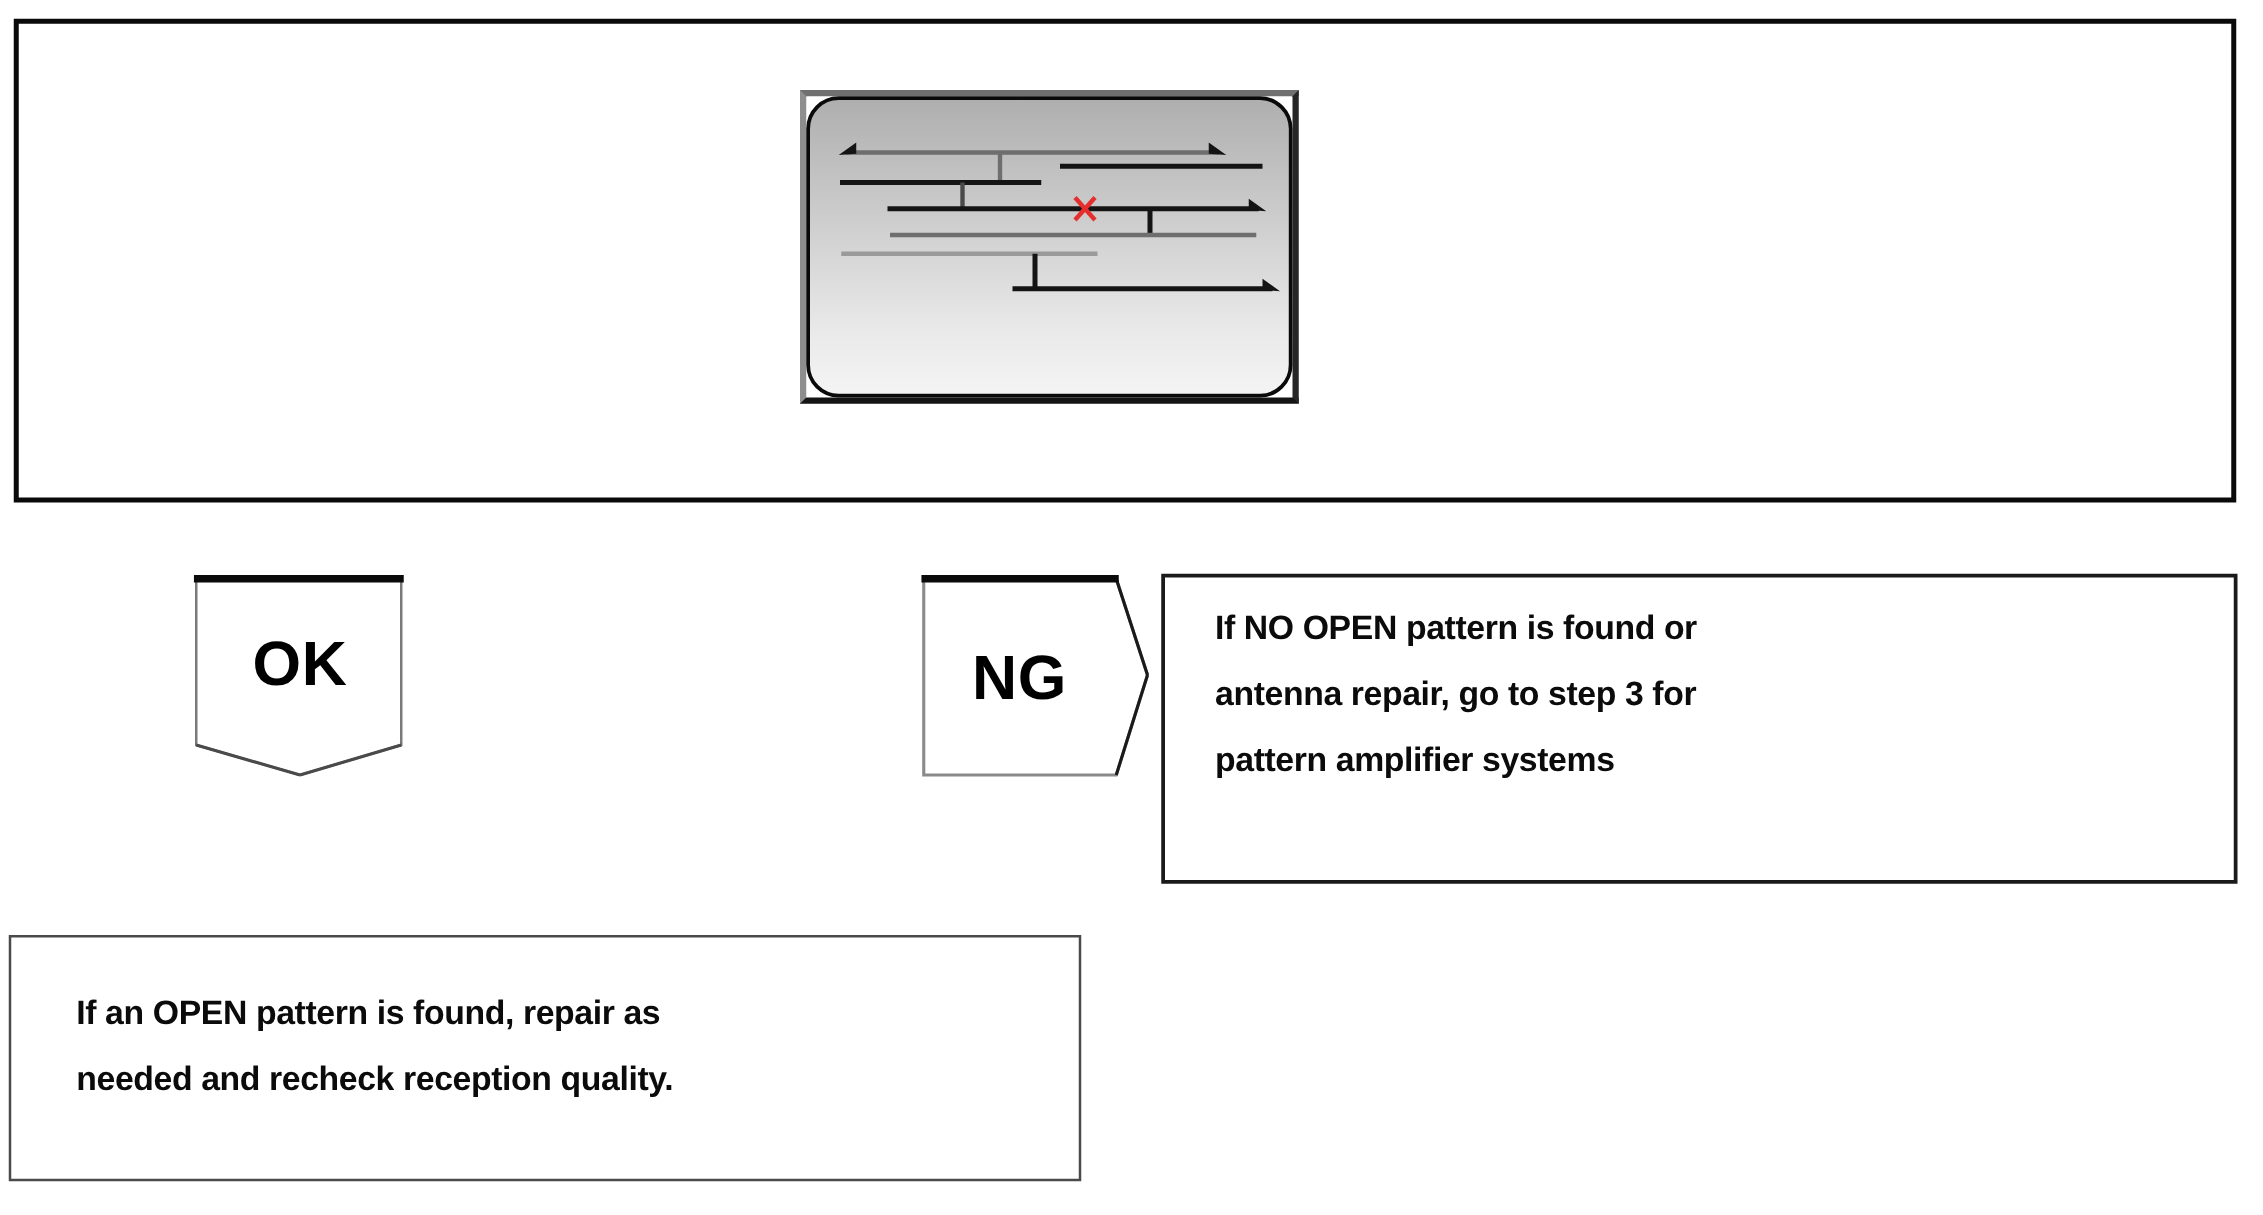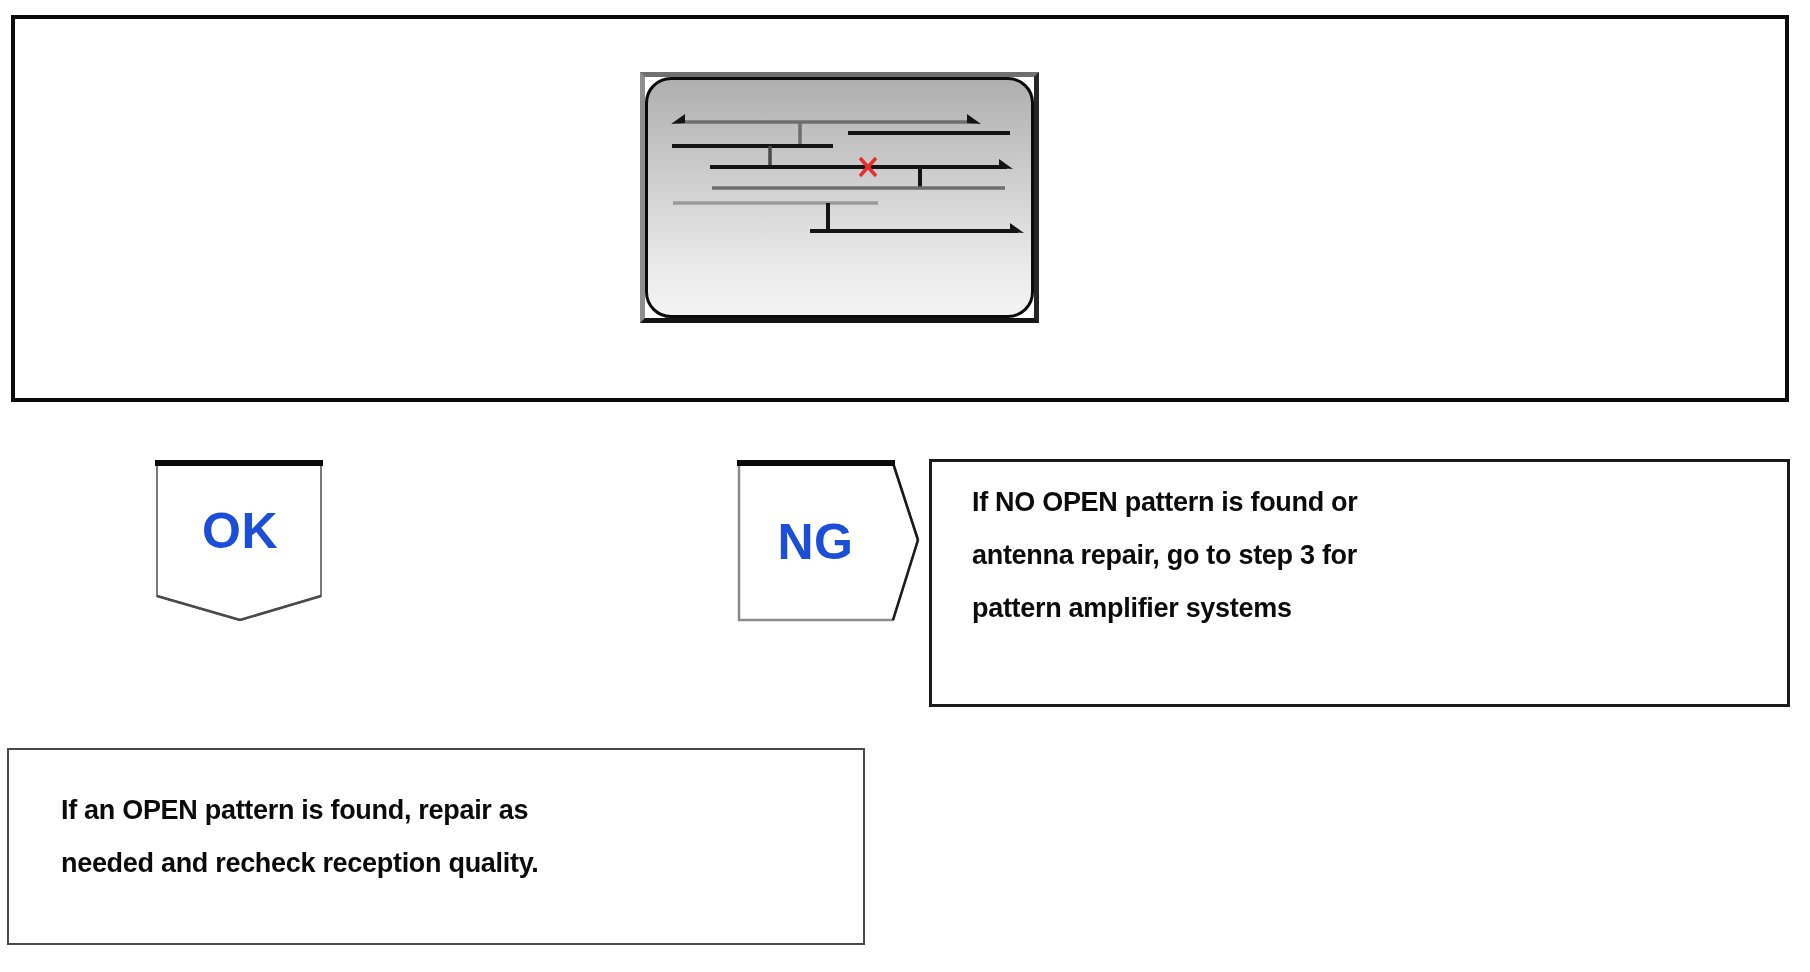--- a/index.html
+++ b/index.html
@@ -51,21 +51,21 @@
   }
   .pent svg { position: absolute; left: 0; top: 0; }
   .pent-label {
     position: absolute;
     display: flex;
     align-items: center;
     justify-content: center;
     font-size: 50px;
     font-weight: bold;
     letter-spacing: 0.5px;
-    color: #1d4ed8;
+    color: #000000;
   }
   .pent-ok { left: 155px; top: 459px; width: 170px; height: 165px; }
   .pent-ok .pent-label { left: 0; top: 0; right: 0; bottom: 22px; }
   .pent-ng { left: 737px; top: 459px; width: 185px; height: 165px; }
   .pent-ng .pent-label { left: 0; top: 0; right: 28px; bottom: 0; text-align: center; }
   
   .note {
     position: absolute;
     box-sizing: border-box;
     background: #ffffff;

